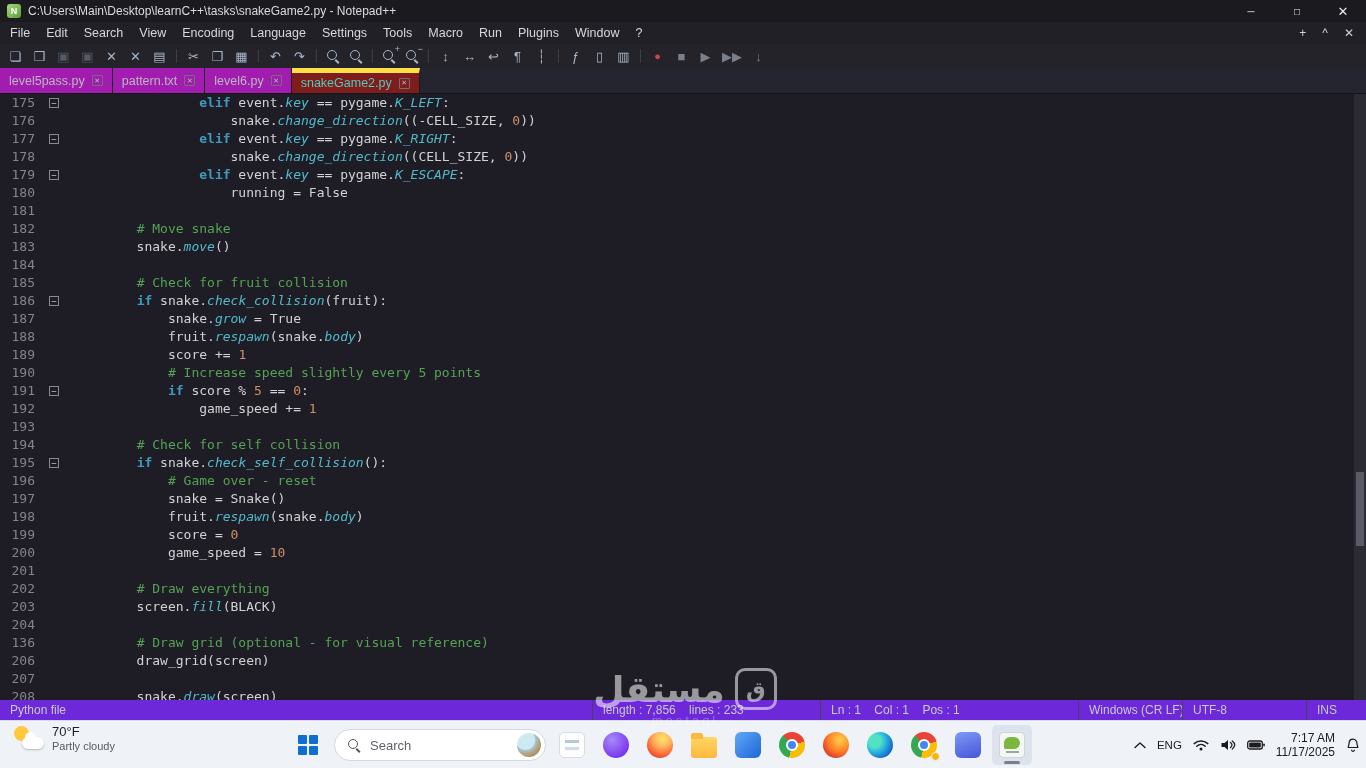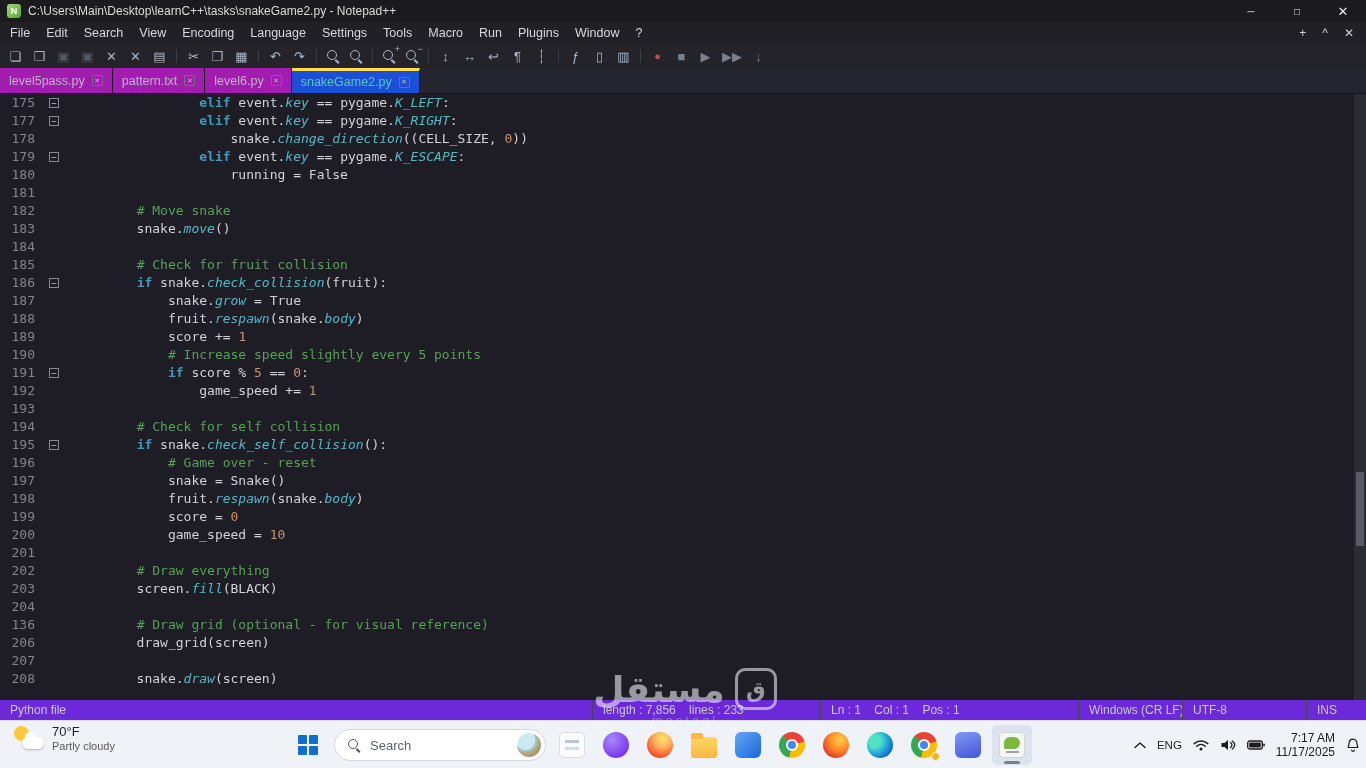--- a/index.html
+++ b/index.html
@@ -29,21 +29,21 @@
   .tb-sep{width:1px;height:14px;background:#3c3c44}
   .mag{position:relative;width:14px;height:14px;display:inline-block}
   .mag::before{content:"";position:absolute;left:1px;top:1px;width:8px;height:8px;border:1.5px solid #a9b6c9;border-radius:50%}
   .mag::after{content:"";position:absolute;left:10px;top:10px;width:5px;height:1.5px;background:#a9b6c9;transform:rotate(45deg);transform-origin:0 0}
   .mag-badge{position:absolute;right:-4px;top:-5px;font-size:9px;color:#a9b6c9}
 
   
   .tabbar{height:26px;background:#252530;display:flex;align-items:flex-end;border-bottom:1px solid #14141a}
   .tab{height:25px;display:flex;align-items:center;gap:7px;padding:0 9px;background:#a21caf;border-right:1px solid #1b1b22;
     color:#b8b8be;font-size:12.5px;white-space:nowrap}
-  .tab.active{background:#1d4ed8;color:#53cabe;border-top:3px solid #fde047}
+  .tab.active{background:#7f1d1d;color:#53cabe;border-top:5px solid #fde047}
   .tab-close{width:11px;height:11px;border:1px solid #70707a;border-radius:1px;display:flex;align-items:center;justify-content:center;
     font-size:7px;color:#b8b8be;flex:none}
 
   
   .editor{position:relative;height:606px;background:#1e1d26;overflow:hidden}
   .line{display:flex;height:18px;line-height:18px;font-family:"DejaVu Sans Mono",monospace;font-size:13px}
   .ln{width:44px;text-align:right;padding-right:9px;color:#84848e;flex:none}
   .fold-margin{width:20px;flex:none;display:flex;align-items:center;justify-content:center}
   .foldbox{width:10px;height:10px;border:1px solid #8a8a92;color:#c0c0c6;font-size:9px;line-height:8px;text-align:center}
   .code{white-space:pre;flex:1;padding-left:10px}
@@ -224,20 +224,25 @@
   <div class="editor">
     <div id="editor-lines">
         <div class="line">
           <span class="ln">175</span>
           <span class="fold-margin">
             <span class="foldbox">−</span>
           </span>
           <span class="code"><span class="tk-d">                </span><span class="tk-k">elif</span><span class="tk-d"> event.</span><span class="tk-m">key</span><span class="tk-d"> == pygame.</span><span class="tk-m">K_LEFT</span><span class="tk-d">:</span></span>
         </div>
         <div class="line">
+          <span class="ln">176</span>
+          <span class="fold-margin"></span>
+          <span class="code"><span class="tk-d">                    snake.</span><span class="tk-m">change_direction</span><span class="tk-d">((-CELL_SIZE, </span><span class="tk-n">0</span><span class="tk-d">))</span></span>
+        </div>
+        <div class="line">
           <span class="ln">177</span>
           <span class="fold-margin">
             <span class="foldbox">−</span>
           </span>
           <span class="code"><span class="tk-d">                </span><span class="tk-k">elif</span><span class="tk-d"> event.</span><span class="tk-m">key</span><span class="tk-d"> == pygame.</span><span class="tk-m">K_RIGHT</span><span class="tk-d">:</span></span>
         </div>
         <div class="line">
           <span class="ln">178</span>
           <span class="fold-margin"></span>
           <span class="code"><span class="tk-d">                    snake.</span><span class="tk-m">change_direction</span><span class="tk-d">((CELL_SIZE, </span><span class="tk-n">0</span><span class="tk-d">))</span></span>

